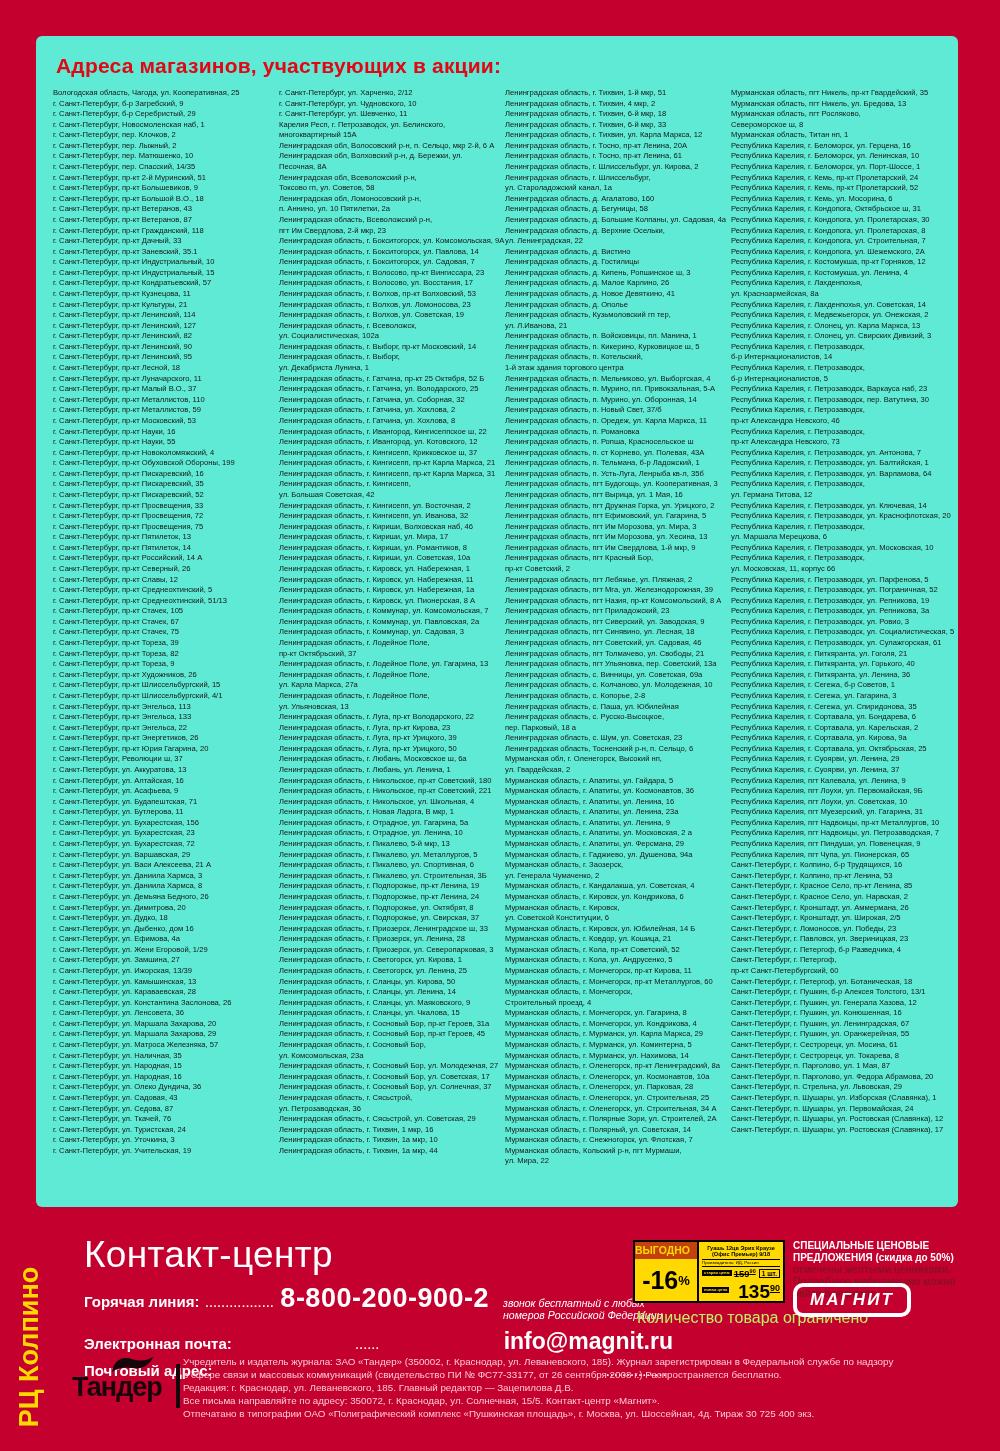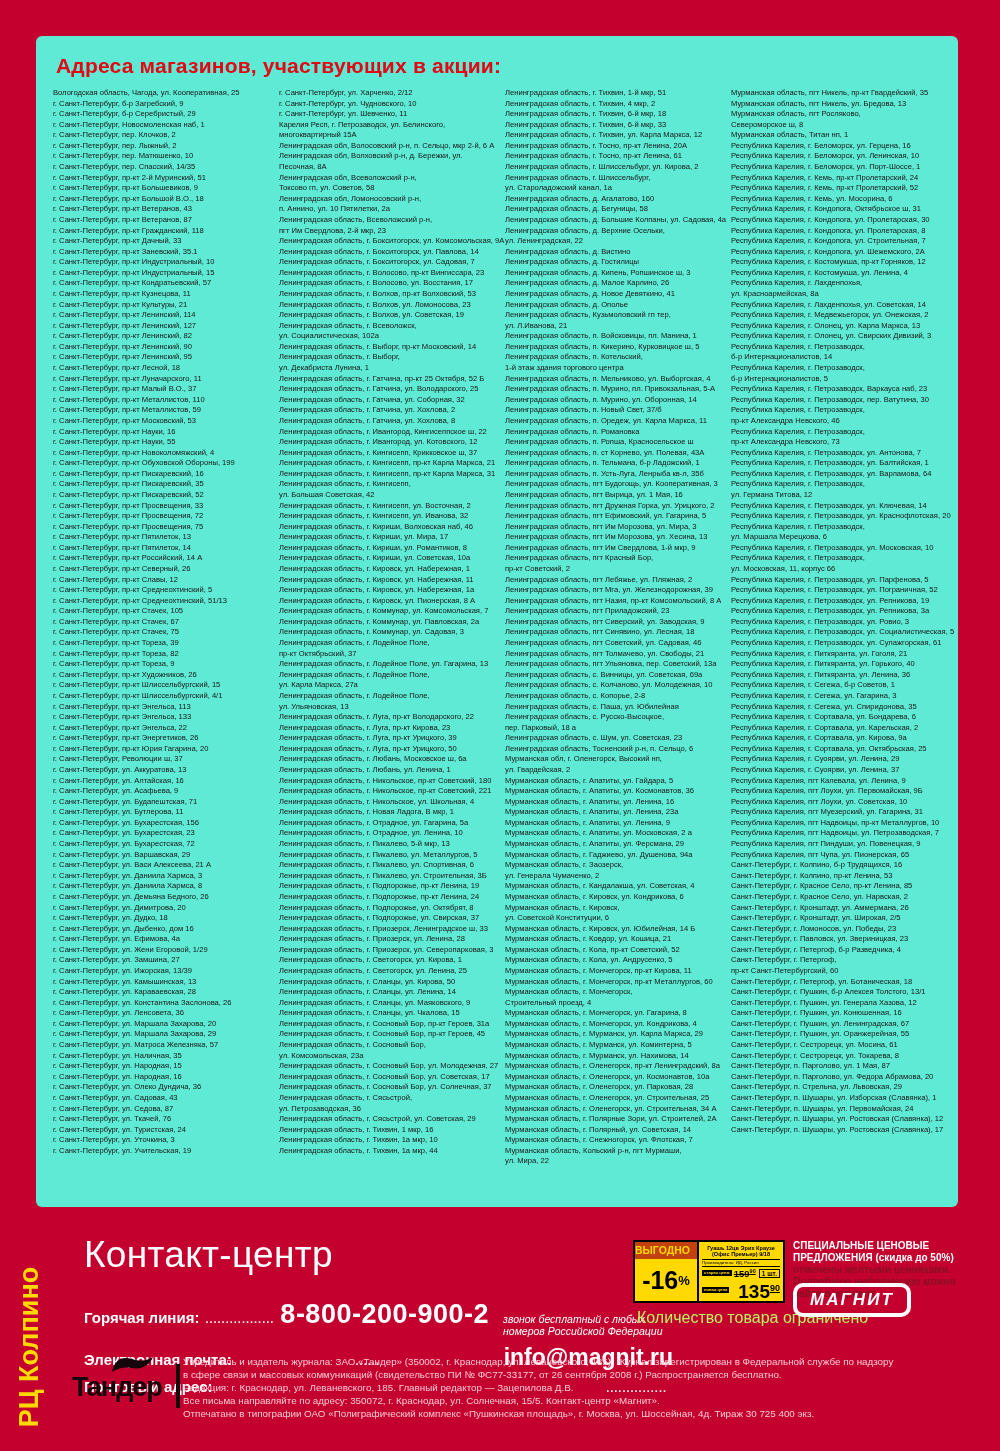--- a/index.html
+++ b/index.html
@@ -29,21 +29,21 @@
     position:absolute; left:14px; top:1447px;
     width:200px; text-align:center;
     transform:rotate(-90deg); transform-origin:0 0;
     color:#ffd900; font-size:27px; font-weight:bold; white-space:nowrap;
   }
   .contact { position:absolute; left:84px; top:1234px; color:#fff; }
   .contact-title { font-size:37px; font-weight:normal; letter-spacing:.3px; }
   .c-row { display:flex; align-items:baseline; margin-top:7px;justify-content:space-between; }
   .c-label { font-size:15px; font-weight:bold; }
   .c-dots { font-size:11px; font-weight:bold; margin:0 6px 0 6px; letter-spacing:1px; opacity:.95; }
-  .c-phone { font-size:27px; font-weight:bold; letter-spacing:.5px;margin-top:16px; }
+  .c-phone { font-size:27px; font-weight:bold; letter-spacing:.5px; }
   .c-note { font-size:10.5px; line-height:12px; width:170px; margin-left:14px; font-style:italic; }
   .c-email { font-size:23px; font-weight:bold; }
   .c-post { font-size:17.5px; font-weight:bold; white-space:nowrap; }
   
   .badge { position:absolute; left:633px; top:1240px; display:flex; height:63px; }
   .badge-left {
     width:64px; background:#ffd900; border:2px solid #000; border-right:none;
     display:flex; flex-direction:column;
   }
   .badge-vygodno {

